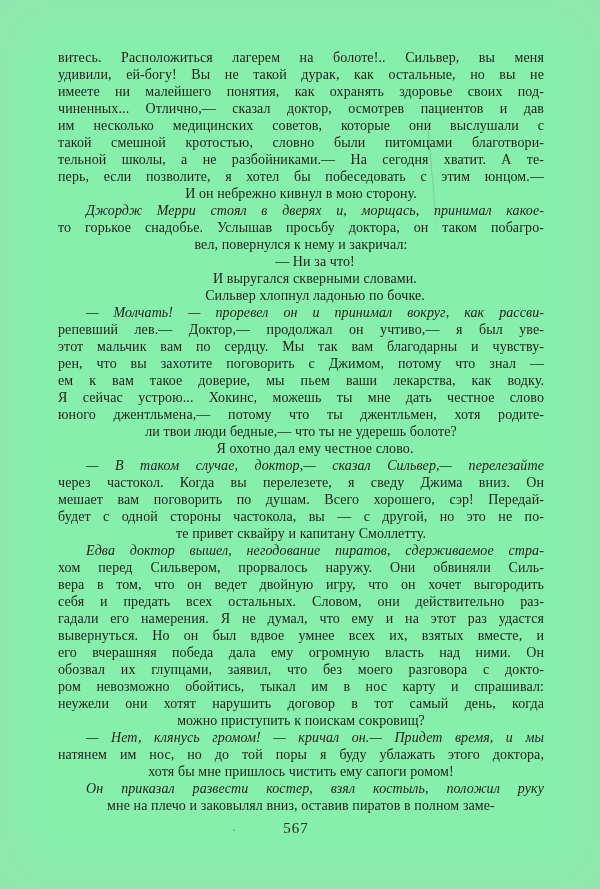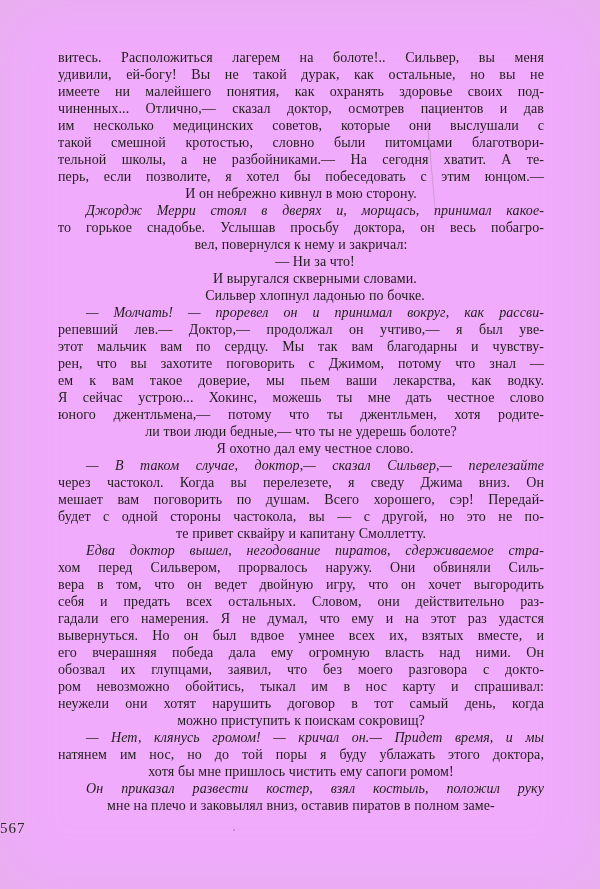--- a/index.html
+++ b/index.html
@@ -10,21 +10,21 @@
     width: 600px;
     height: 889px;
     position: relative;
     background: #fcfcfa;
     overflow: hidden;
     font-family: "Liberation Serif", "DejaVu Serif", serif;
   }
   .page {
     position: absolute;
     inset: 0;
-    background: #f0abfc;
+    background: #86efac;
     box-shadow: inset 0 0 60px rgba(200,195,185,0.25);
   }
   .text-block {
     position: absolute;
     left: 58px;
     top: 49px;
     width: 486px;
     color: #201d1a;
     font-size: 14px;
     line-height: 17px;
@@ -47,20 +47,21 @@
   
   .line.fill.indent {
     padding-left: 28px;
     font-style: italic;
   }
   .page-number {
     position: absolute;
     top: 820px;
     left: 0;
     width: 592px;
+    text-align: center;
     font-size: 15px;
     color: #2a2723;
     letter-spacing: 1px;
   }
   .crease {
     position: absolute;
     left: 424px;
     top: 88px;
     width: 1px;
     height: 150px;
@@ -90,21 +91,21 @@
         <div class="line fill">имеете ни малейшего понятия, как охранять здоровье своих под-</div>
         <div class="line fill">чиненных... Отлично,— сказал доктор, осмотрев пациентов и дав</div>
         <div class="line fill">им несколько медицинских советов, которые они выслушали с</div>
         <div class="line fill">такой смешной кротостью, словно были питомцами благотвори-</div>
         <div class="line fill">тельной школы, а не разбойниками.— На сегодня хватит. А те-</div>
         <div class="line fill">перь, если позволите, я хотел бы побеседовать с этим юнцом.—</div>
         <div class="line">И он небрежно кивнул в мою сторону.</div>
       </div>
       <div class="para">
         <div class="line fill indent">Джордж Мерри стоял в дверях и, морщась, принимал какое-</div>
-        <div class="line fill">то горькое снадобье. Услышав просьбу доктора, он весь побагро-</div>
+        <div class="line fill">то горькое снадобье. Услышав просьбу доктора, он таком побагро-</div>
         <div class="line">вел, повернулся к нему и закричал:</div>
       </div>
       <div class="para">
         <div class="line indent">— Ни за что!</div>
       </div>
       <div class="para">
         <div class="line indent">И выругался скверными словами.</div>
       </div>
       <div class="para">
         <div class="line indent">Сильвер хлопнул ладонью по бочке.</div>

